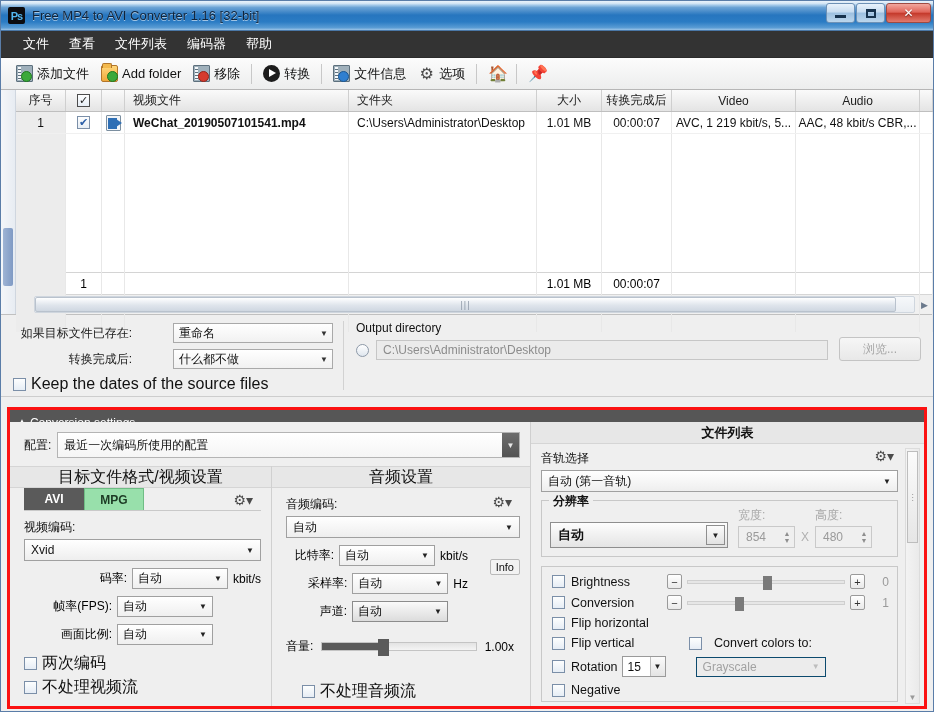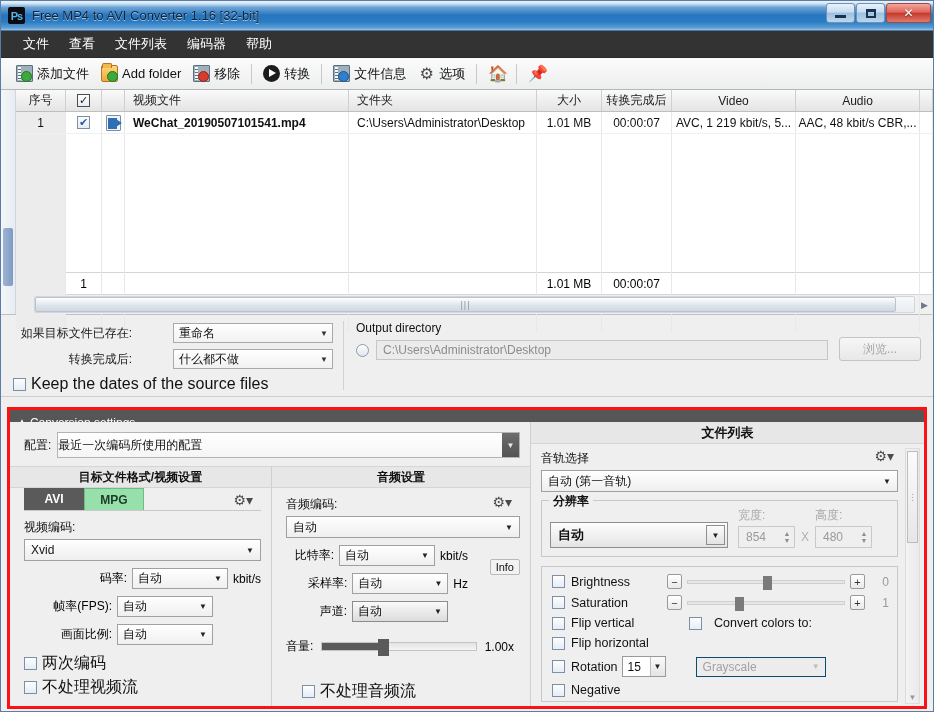--- a/index.html
+++ b/index.html
@@ -299,36 +299,36 @@
   .conv-head .txt { position:relative; top:4px; }
   .conv-body { position:absolute; left:0; right:0; top:12px; bottom:0; display:flex; background:#efefef; }
   .conv-left { width:521px; display:flex; flex-direction:column; border-right:1px solid #cfcfcf;}
   .conv-right { flex:1; display:flex; flex-direction:column; background:#efefef; position:relative;}
 
   .profile-row { display:flex; align-items:center; padding:10px 10px 8px 14px; }
   .profile-label { font-size:12px; color:#111; margin-right:6px; white-space:nowrap;}
   .profile-combo {
     flex:1; height:26px; border:1px solid #b4b4b4;
     background:linear-gradient(to bottom,#ffffff,#f5f5f5);
-    display:flex; align-items:center; font-size:12px; color:#111;
+    display:flex; align-items:center; padding-left:6px; font-size:12px; color:#111;
   }
   .profile-combo .arrow {
     margin-left:auto; width:17px; height:100%;
     background:linear-gradient(to bottom,#6d6d6d,#535353);
     color:#e8e8e8; display:flex; align-items:center;justify-content:center; font-size:8px;
   }
 
   .two-col { flex:1; display:flex; min-height:0; }
   .col { display:flex; flex-direction:column; min-width:0; }
   .col.vid { width:262px; border-right:1px solid #d0d0d0; }
   .col.aud { flex:1; }
   .col-title {
     height:22px; background:#e7e7e7; border-top:1px solid #d5d5d5; border-bottom:1px solid #d5d5d5;
     display:flex;align-items:center;justify-content:center;
-    font-size:12px; font-weight:bold; color:#111;
+    font-size:16px; font-weight:normal; color:#111;
   }
   .col-inner { flex:1; padding:6px 10px 0 14px; position:relative; }
 
   .tabs { display:flex; align-items:flex-end; border-bottom:1px solid #c9c9c9; position:relative; }
   .tab {
     height:22px; min-width:60px; padding:0 14px;
     display:flex;align-items:center;justify-content:center;
     font-size:12px; font-weight:bold;
   }
   .tab.sel { background:#5a5a5a; color:#fff; }
@@ -867,39 +867,39 @@
               <span class="ef-name">Brightness</span>
               <span class="pm">−</span>
               <span class="track">
                   <span class="th" style="left:48%"></span>
                 </span>
               <span class="pm">+</span>
               <span class="ef-val">0</span>
             </div>
             <div class="ef-row">
               <span class="chk"></span>
-              <span class="ef-name">Saturation</span>
+              <span class="ef-name">Conversion</span>
               <span class="pm">−</span>
               <span class="track">
                   <span class="th" style="left:30%"></span>
                 </span>
               <span class="pm">+</span>
               <span class="ef-val">1</span>
+            </div>
+            <div class="ef-row">
+              <span class="chk"></span>
+              <span>Flip horizontal</span>
             </div>
             <div class="ef-row">
               <span class="chk"></span>
               <span class="ef-name">Flip vertical</span>
               <span style="margin-left:22px;display:flex;align-items:center;">
                 <span class="chk"></span>
                 <span style="margin-left:6px">Convert colors to:</span>
               </span>
-            </div>
-            <div class="ef-row">
-              <span class="chk"></span>
-              <span>Flip horizontal</span>
             </div>
             <div class="ef-row">
               <span class="chk"></span>
               <span>Rotation</span>
               <span class="rot-spin">
                 <span>15</span>
                 <span class="arrow">▼</span>
               </span>
               <span style="margin-left:30px;">
                 <span class="small-combo">

